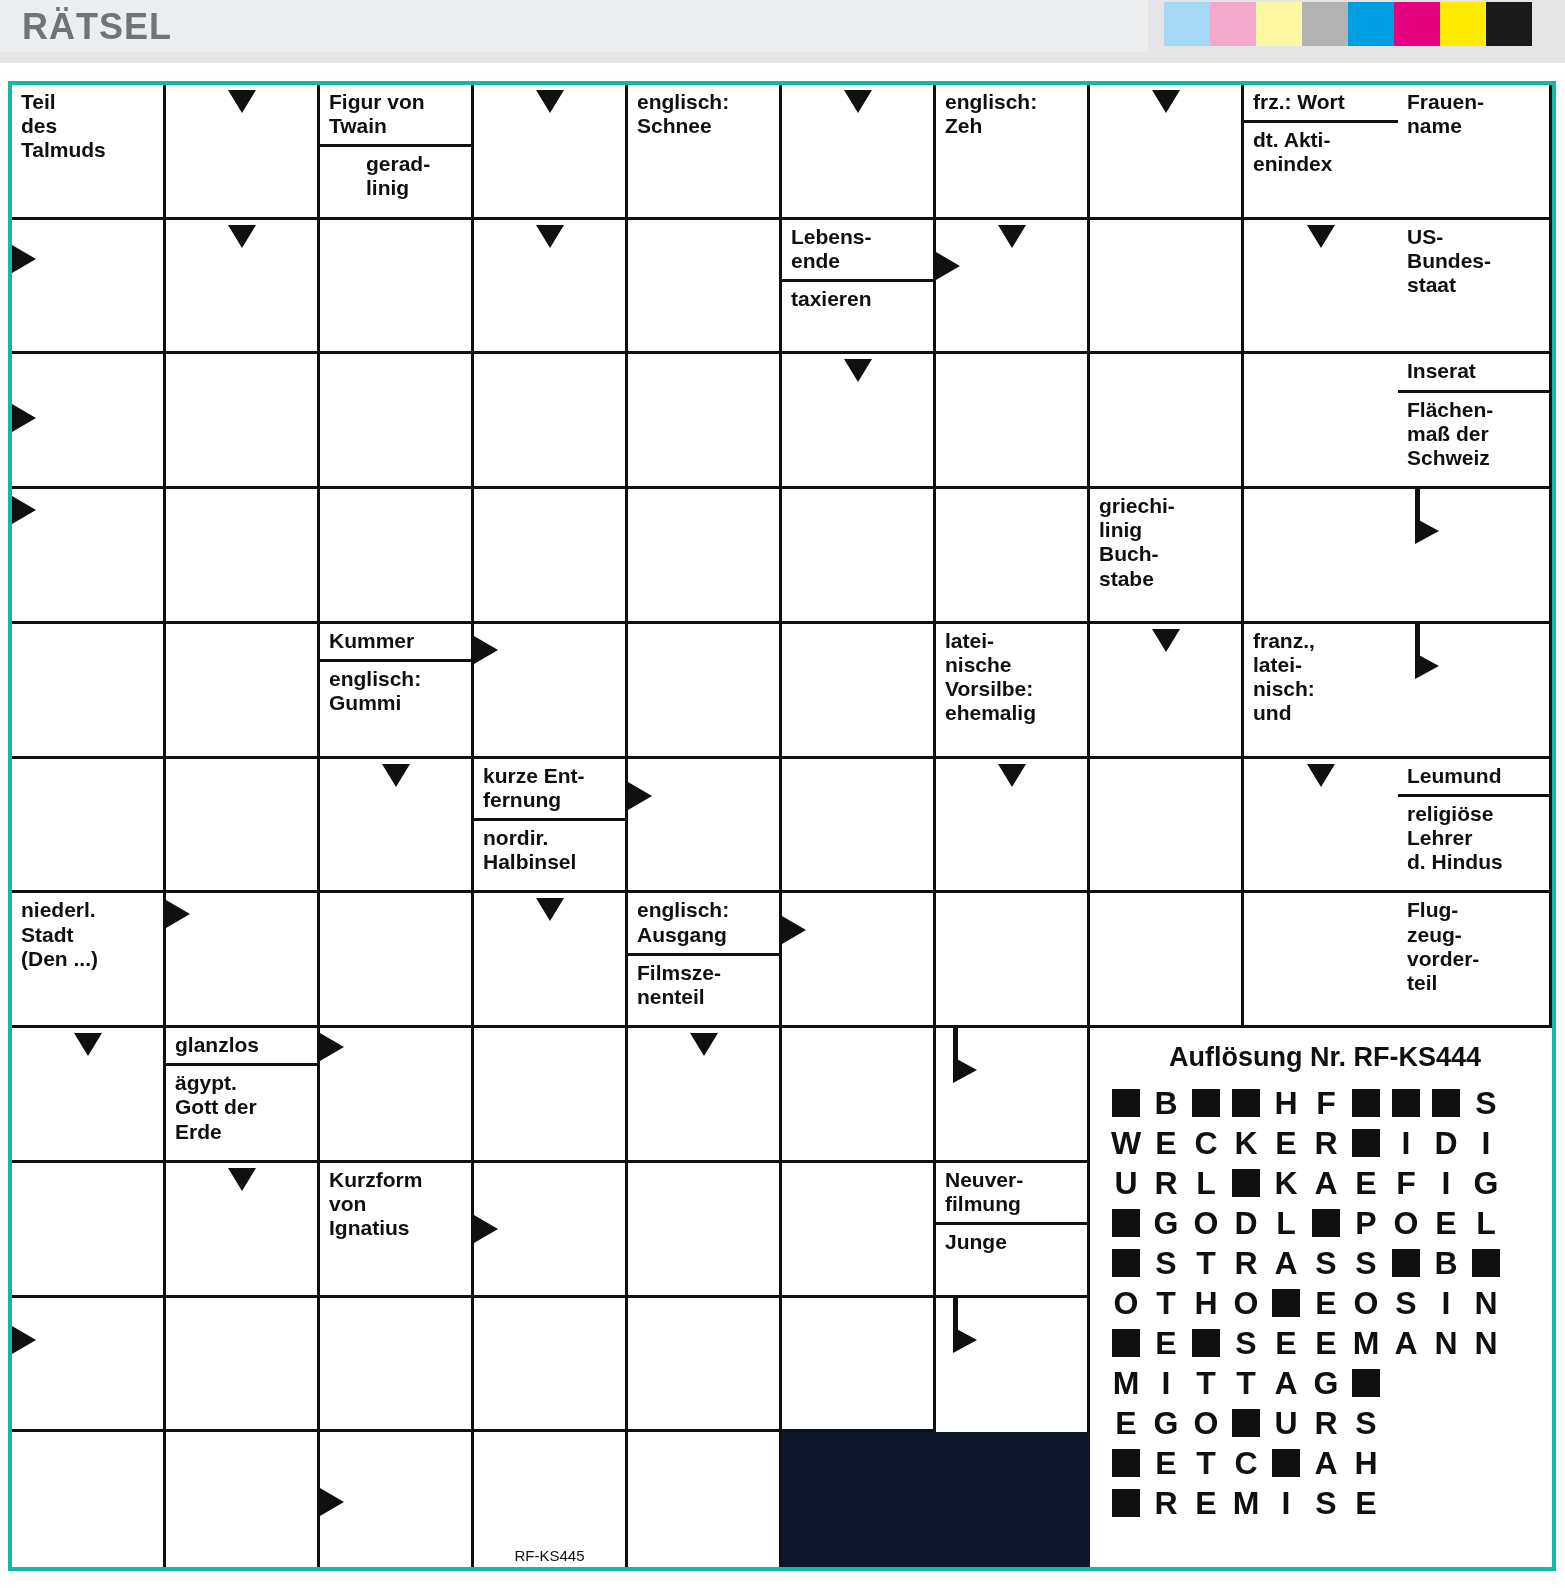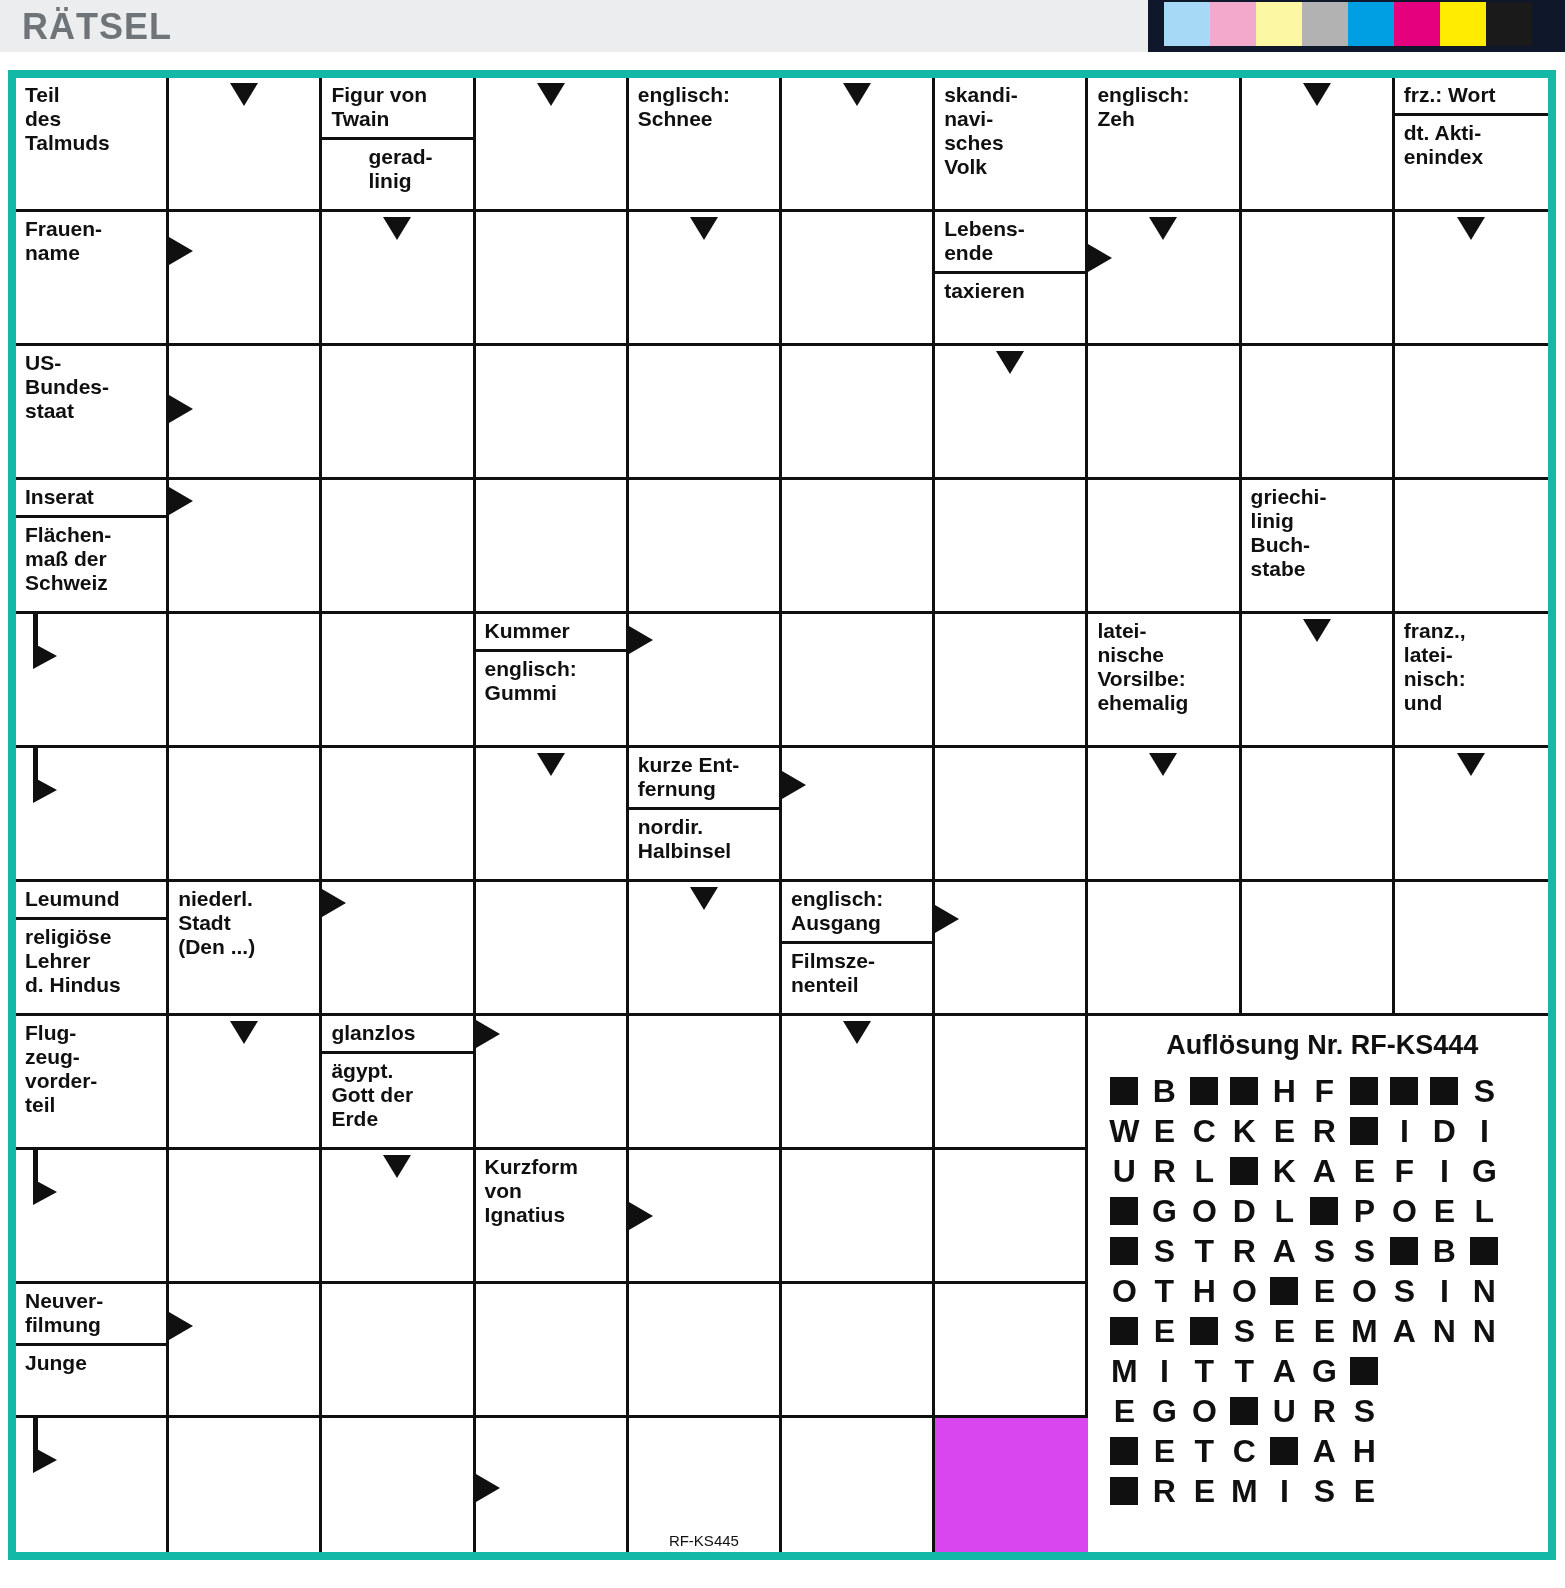--- a/index.html
+++ b/index.html
@@ -1,31 +1,31 @@
 <!DOCTYPE html>
 <html><head>
 <meta charset="utf-8">
 <style>
   *{box-sizing:border-box;margin:0;padding:0}
   html,body{background:#fff}
   body{width:1565px;height:1588px;position:relative;overflow:hidden;
        font-family:"Liberation Sans",sans-serif;color:#101010}
 
   
-  .masthead{position:relative;height:52px;background:#0f172a}
+  .masthead{position:relative;height:63px;background:#e5e5e5}
   .masthead .gray-band{position:absolute;left:0;top:0;width:1148px;height:52px;background:#ecedee}
   .masthead h1{position:absolute;left:22px;top:6px;font-size:36px;font-weight:bold;
                letter-spacing:1px;color:#6f7478}
   .colorbar{position:absolute;right:33px;top:2px;height:44px;display:flex}
   .colorbar .swatch{width:46px;height:44px}
 
   
-  .grid-wrap{margin:18px 9px 0 8px;width:1548px;height:1490px;border:8px solid #14b8a6;
+  .grid-wrap{margin:18px 9px 0 8px;width:1548px;height:1490px;border:4px solid #14b8a6;
              display:grid;grid-template-columns:repeat(10,1fr);grid-template-rows:repeat(11,1fr);
-             background:#d946ef}
+             background:#0f172a}
   .cell{position:relative;background:#fff;border-right:3px solid #101010;border-bottom:3px solid #101010}
   .cell.last-col{border-right:none}
   .cell.last-row{border-bottom:none}
 
   .clue-part{padding:5px 4px 6px 9px;font-weight:bold;font-size:21px;line-height:1.15}
   .clue-part.divided{border-top:3px solid #101010}
   .clue-part.indent{padding-left:46px}
 
   
   .arrow-down{position:absolute;top:5px;left:50%;transform:translateX(-50%);width:0;height:0;
@@ -96,28 +96,20 @@
       <div class="clue-part">
         <div>englisch:</div>
         <div>Schnee</div>
       </div>
     </div>
     <div class="cell">
       <div class="arrow-down"></div>
     </div>
     <div class="cell clue">
       <div class="clue-part">
-        <div>skandi-</div>
-        <div>navi-</div>
-        <div>sches</div>
-        <div>Volk</div>
-      </div>
-    </div>
-    <div class="cell clue">
-      <div class="clue-part">
         <div>englisch:</div>
         <div>Zeh</div>
       </div>
     </div>
     <div class="cell">
       <div class="arrow-down"></div>
     </div>
     <div class="cell last-col clue">
       <div class="clue-part">
         <div>frz.: Wort</div>

